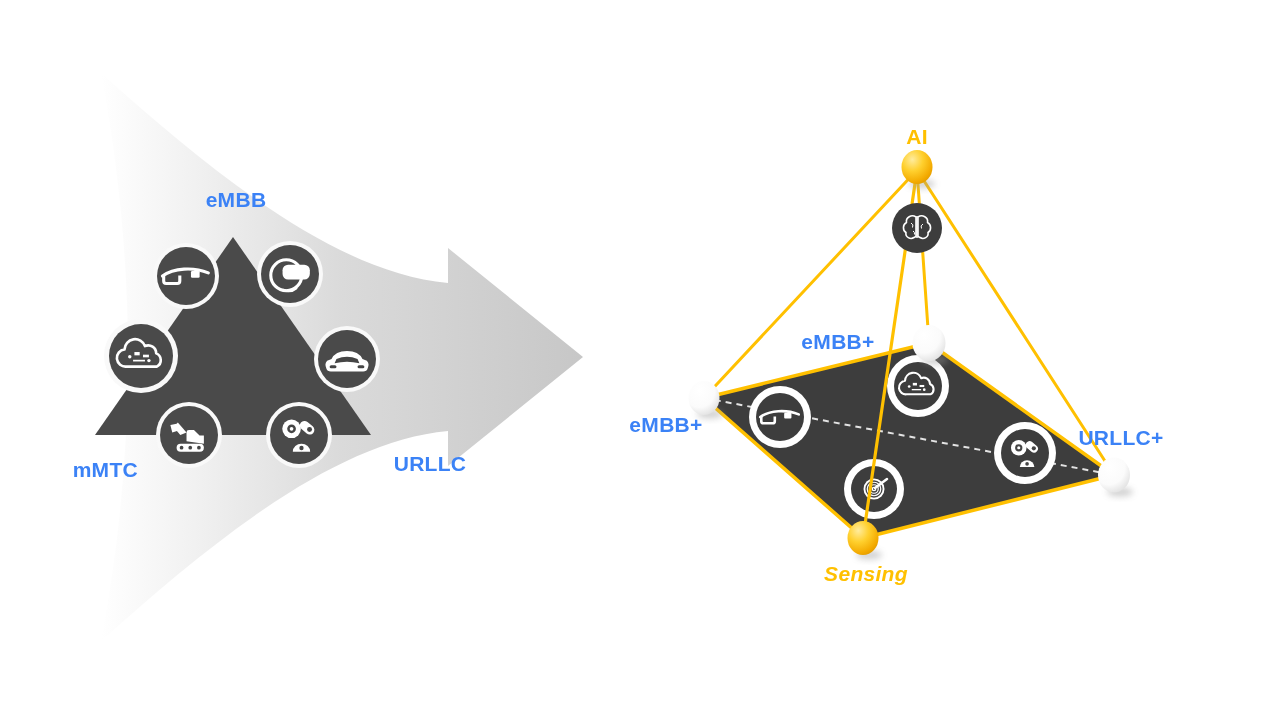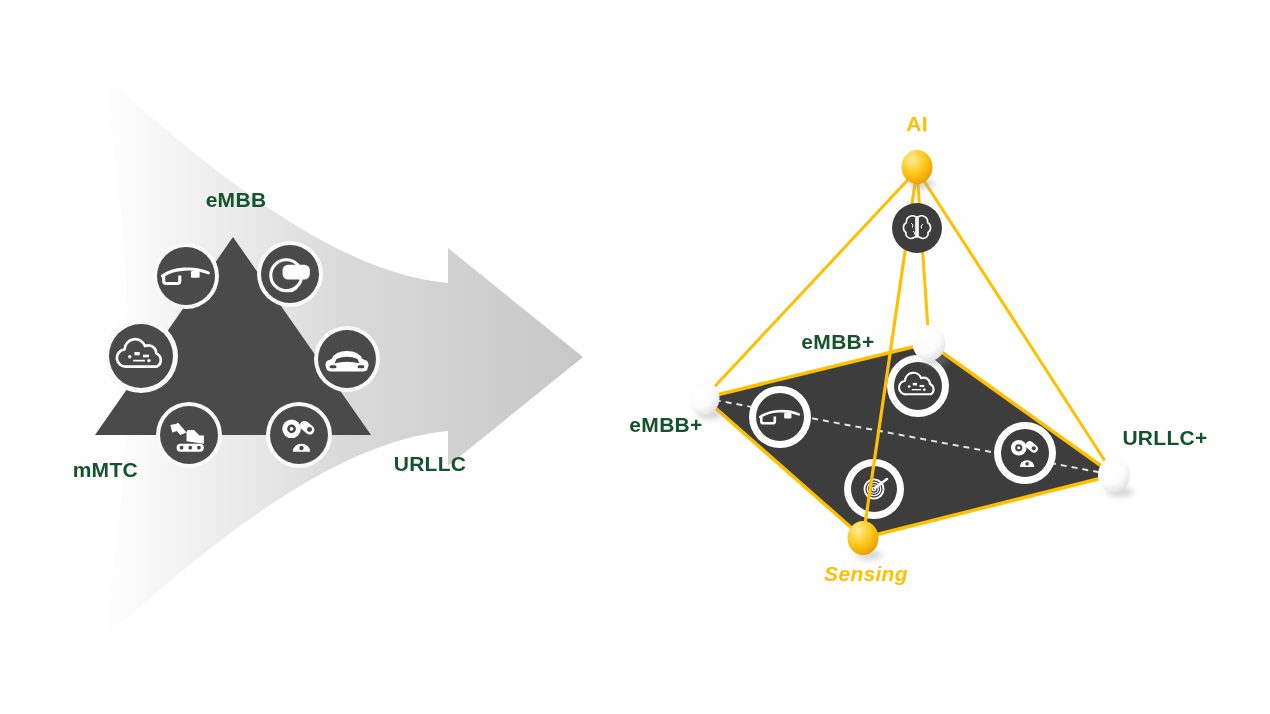--- a/index.html
+++ b/index.html
@@ -3,21 +3,21 @@
 <meta charset="utf-8">
 <style>
   html,body{margin:0;padding:0;background:#ffffff;}
   .stage{
     position:relative;width:1270px;height:714px;background:#ffffff;overflow:hidden;
     font-family:"Liberation Sans", sans-serif;
   }
   .stage svg{position:absolute;left:0;top:0;}
   .lbl{
     position:absolute;font-weight:700;font-size:21px;line-height:22px;
-    color:#14532d;text-align:center;white-space:nowrap;letter-spacing:.3px;
+    color:#3b82f6;text-align:center;white-space:nowrap;letter-spacing:.3px;
   }
   .lbl.accent{color:#FFC000;}
 </style>
 </head>
 <body>
 
 <div class="stage">
 
 <svg width="1270" height="714" viewBox="0 0 1270 714">
   <defs>
@@ -199,19 +199,19 @@
       <ellipse cx="869" cy="555" rx="13" ry="4.5" fill="#9a9a9a" opacity="0.45" filter="url(#soft)"></ellipse>
       <ellipse cx="863" cy="538" rx="15.5" ry="17" fill="url(#gradYellow)"></ellipse>
     </g>
   </g>
 </svg>
 
 <div class="lbl" style="left:186px;top:189px;width:100px;">eMBB</div>
 <div class="lbl" style="left:38px;top:459px;width:100px;text-align:right;">mMTC</div>
 <div class="lbl" style="left:380px;top:453px;width:100px;">URLLC</div>
 
-<div class="lbl accent" style="left:897px;top:113px;width:40px;">AI</div>
+<div class="lbl accent" style="left:897px;top:126px;width:40px;">AI</div>
 <div class="lbl" style="left:616px;top:414px;width:100px;text-align:center;">eMBB+</div>
 <div class="lbl" style="left:788px;top:331px;width:100px;">eMBB+</div>
-<div class="lbl" style="left:1110px;top:427px;width:110px;">URLLC+</div>
+<div class="lbl" style="left:1066px;top:427px;width:110px;">URLLC+</div>
 <div class="lbl accent" style="left:816px;top:563px;width:100px;font-style:italic;">Sensing</div>
 
 </div>
 
 </body></html>

